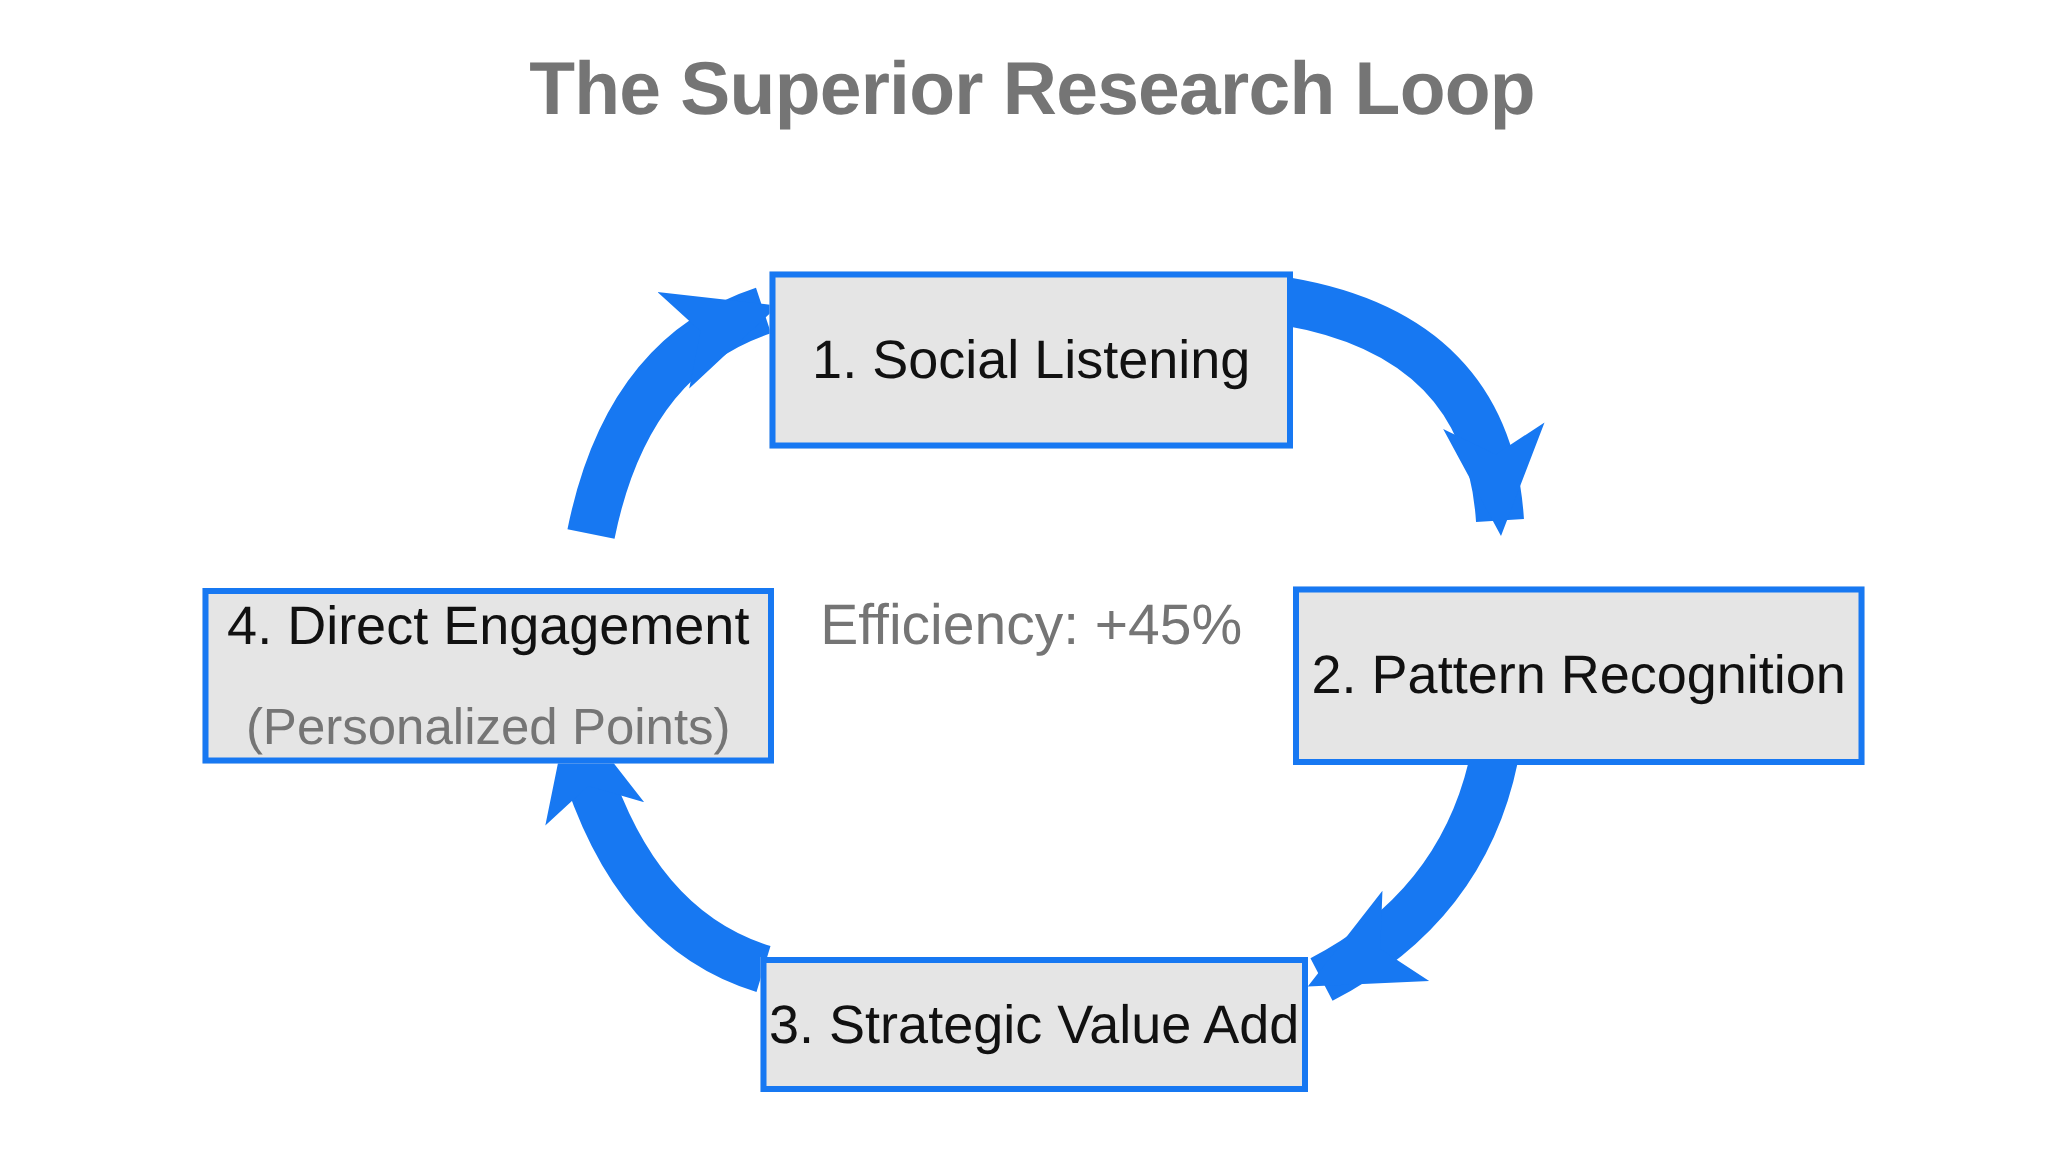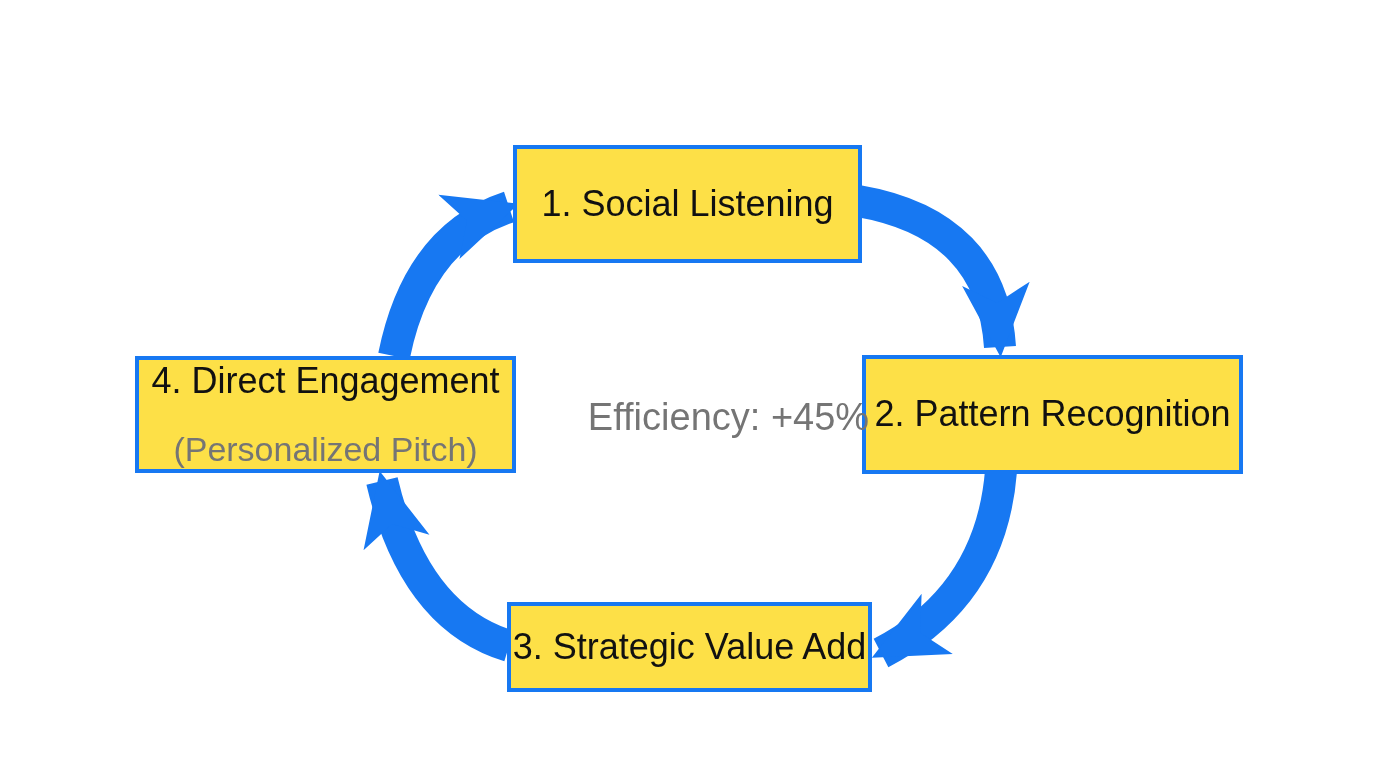--- a/index.html
+++ b/index.html
@@ -34,28 +34,29 @@
     height: 768px;
   }
   .flow-arrow {
     stroke: #1778F2;
     stroke-width: 32;
     fill: none;
   }
   .node {
     position: absolute;
     box-sizing: border-box;
-    background: #fde047;
+    background: #e5e5e5;
     border: 4px solid #1778F2;
     display: flex;
     flex-direction: column;
     align-items: center;
     justify-content: center;
     text-align: center;
     line-height: 1.28;
+    margin-top: 36px;
   }
   .node .label {
     font-size: 36px;
     color: #111111;
   }
   .node .sublabel {
     font-size: 34px;
     color: #757575;
   }
   .node-top    { left: 513px; top: 145px; width: 349px; height: 118px; }
@@ -63,28 +64,28 @@
   .node-bottom { left: 507px; top: 602px; width: 365px; height: 90px; }
   .node-left   { left: 135px; top: 356px; width: 381px; height: 117px; gap: 24px; }
   .center-metric {
     position: absolute;
     left: 513px;
     top: 396px;
     width: 349px;
     text-align: center;
     font-size: 38px;
     color: #757575;
-    padding-left: 41px;
   }
 </style>
 </head>
 <body>
 
 <div class="canvas">
 
+  <div class="title">The Superior Research Loop</div>
 
   <svg class="arrows-layer" width="1376" height="768" viewBox="0 0 1376 768" aria-hidden="true">
     <defs>
       <marker id="arrowhead" viewBox="0 0 10 10" refX="8.6" refY="5" markerWidth="2.3" markerHeight="2.3" orient="auto">
         <path d="M 0 0.4 L 10 5 L 0 9.6 L 2.6 5 Z" fill="#1778F2"></path>
       </marker>
     </defs>
     <path class="flow-arrow" d="M 858 201 Q 992 224 1000 347" marker-end="url(#arrowhead)"></path>
     <path class="flow-arrow" d="M 1001 471 Q 991 596 881 653" marker-end="url(#arrowhead)"></path>
     <path class="flow-arrow" d="M 509 646 Q 414 617 382 481" marker-end="url(#arrowhead)"></path>
@@ -98,18 +99,18 @@
   <div class="node node-right">
     <div class="label">2. Pattern Recognition</div>
   </div>
 
   <div class="node node-bottom">
     <div class="label">3. Strategic Value Add</div>
   </div>
 
   <div class="node node-left">
     <div class="label">4. Direct Engagement</div>
-    <div class="sublabel">(Personalized Pitch)</div>
+    <div class="sublabel">(Personalized Points)</div>
   </div>
 
   <div class="center-metric">Efficiency: +45%</div>
 
 </div>
 
 </body></html>

